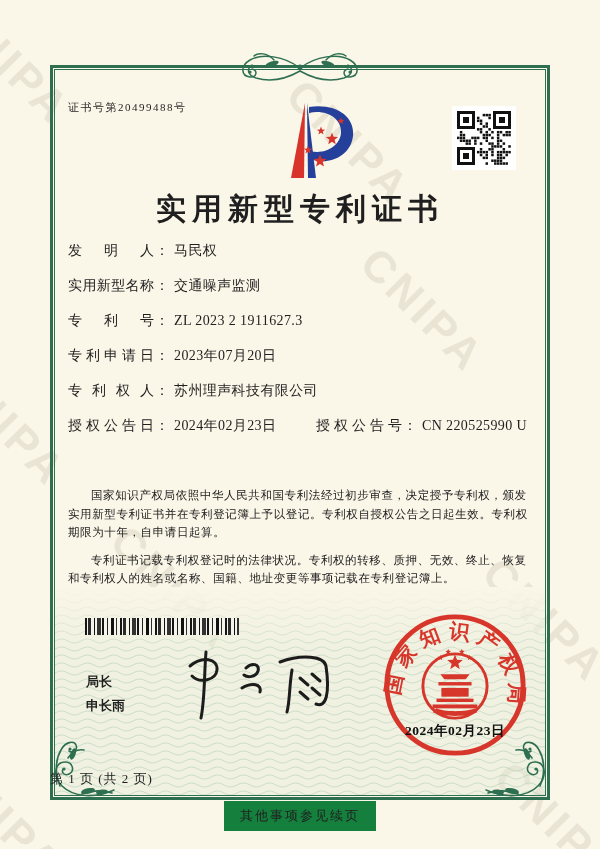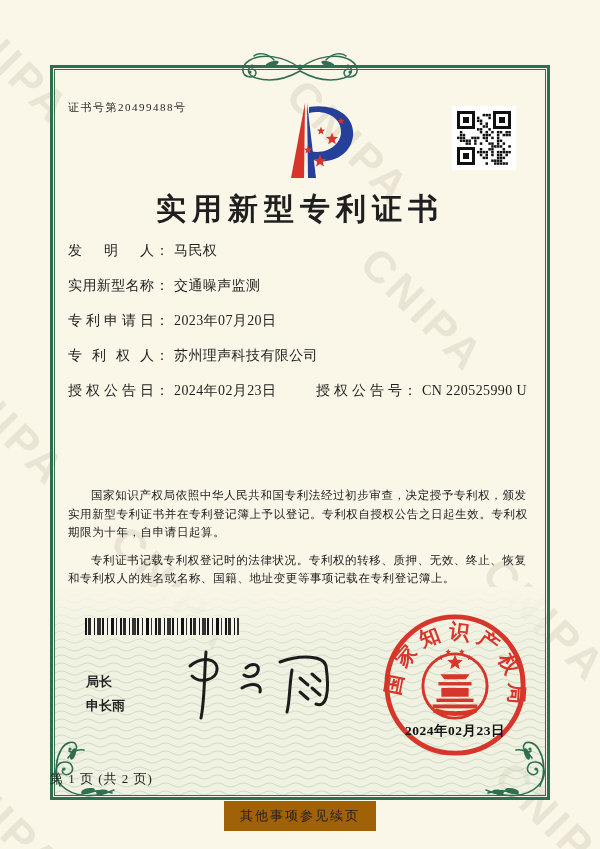--- a/index.html
+++ b/index.html
@@ -45,21 +45,21 @@
       #151515 17px 19px,#f6f4ea 19px 22px,#222 22px 23px,#f6f4ea 23px 26px,
       #111 26px 29px,#f6f4ea 29px 31px,#2f2f2f 31px 32px,#f6f4ea 32px 35px);}
   .official{position:absolute;left:86px;top:670px;
             font:600 13px "Liberation Sans","DejaVu Sans",sans-serif;line-height:24px;}
   .signature{position:absolute;left:168px;top:638px;}
   .seal{position:absolute;left:382px;top:612px;opacity:0.93;}
   .seal-date{position:absolute;left:382px;top:722px;width:146px;text-align:center;
              font-weight:bold;font-size:13.5px;color:#101010;letter-spacing:0.5px;}
   .page-num{position:absolute;left:50px;width:444px;top:770px;text-align:left;font-size:13px;letter-spacing:1px;}
   .continuation{position:absolute;left:50%;transform:translateX(-50%);top:801px;
-                background:#a16207;padding:6px 16px;font-size:13px;letter-spacing:2px;white-space:nowrap;}
+                background:#15803d;padding:6px 16px;font-size:13px;letter-spacing:2px;white-space:nowrap;}
 </style>
 </head>
 <body>
 
 <div class="page">
 
   <span class="wm" style="left:-28px;top:-10px">CNIPA</span>
   <span class="wm" style="left:312px;top:70px">CNIPA</span>
   <span class="wm" style="left:386px;top:238px">CNIPA</span>
   <span class="wm" style="left:-32px;top:352px">CNIPA</span>
@@ -267,20 +267,23 @@
   <div class="title">实用新型专利证书</div>
 
   <div class="fields">
     <div class="field-row">
       <span class="flabel">发明人</span><span class="colon">：</span><span class="fvalue">马民权</span>
     </div>
     <div class="field-row">
       <span class="flabel">实用新型名称</span><span class="colon">：</span><span class="fvalue">交通噪声监测</span>
     </div>
     <div class="field-row">
+      <span class="flabel">专利号</span><span class="colon">：</span><span class="fvalue">ZL 2023 2 1911627.3</span>
+    </div>
+    <div class="field-row">
       <span class="flabel">专利申请日</span><span class="colon">：</span><span class="fvalue">2023年07月20日</span>
     </div>
     <div class="field-row">
       <span class="flabel">专利权人</span><span class="colon">：</span><span class="fvalue">苏州理声科技有限公司</span>
     </div>
     <div class="field-row">
       <span class="pair">
         <span class="flabel">授权公告日</span><span class="colon">：</span><span class="fvalue">2024年02月23日</span>
       </span>
       <span class="pair pair2">

